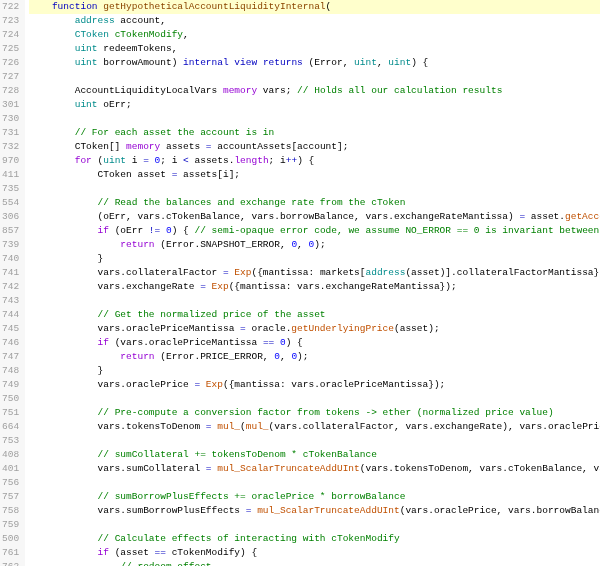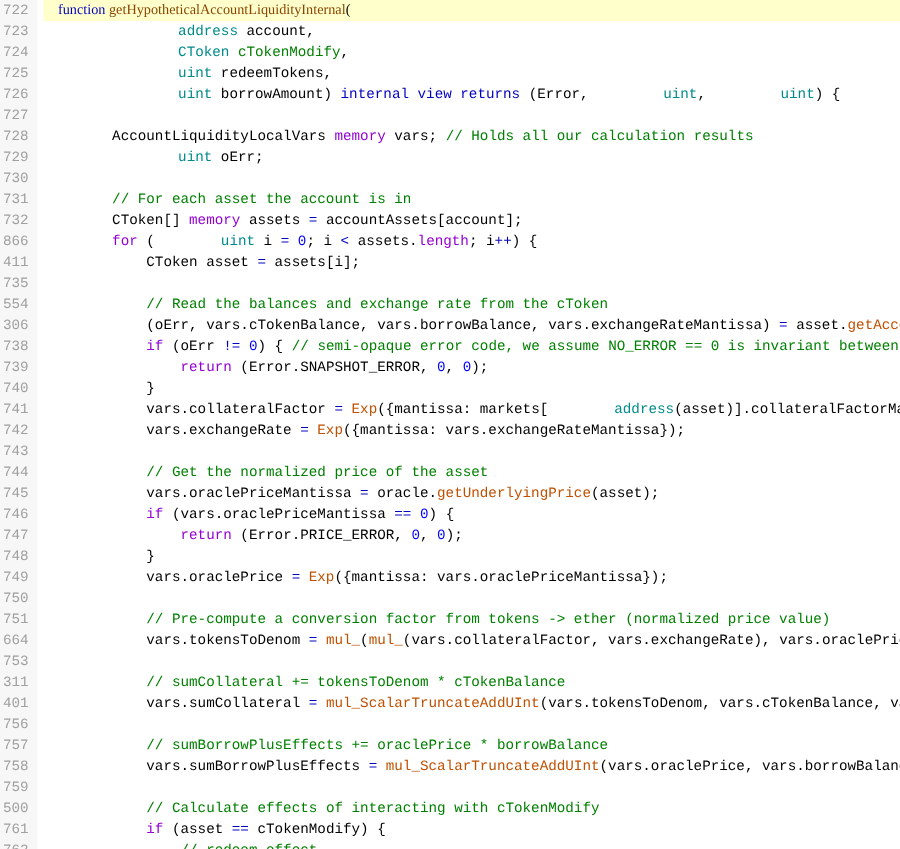--- a/index.html
+++ b/index.html
@@ -1,69 +1,69 @@
 <!DOCTYPE html>
 <html><head>
 <meta charset="utf-8">
 <style>
   html,body{margin:0;padding:0;background:#fff;font-family:"Menlo","Consolas","Courier New",monospace;font-size:9.5px;line-height:14px;}
   .editor{display:flex;width:600px;}
   .gutter{background:#f7f7f7;color:#a0a0a0;text-align:right;padding:0 6px 0 2px;user-select:none;}
   .gutter div{height:14px;}
   .code{flex:1;padding-left:4px;white-space:pre;overflow:hidden;}
   .code .ln{height:14px;}
-  .hl{background:#ffffcc;display:block;width:100%;font-family:Liberation Serif, serif;}
+  .hl{background:#ffffcc;display:block;width:100%;}
   .kw{color:#0000c0;}
   .ctl{color:#9400d3;}
-  .type{color:#008b8b;margin-left:44px;}
+  .type{color:#008b8b;}
   .fn{color:#8b4500;}
   .call{color:#c05000;}
   .str{color:#008000;}
   .num{color:#0000ff;}
   .cmt{color:#008000;}
   .mem{color:#9400d3;}
 </style>
 </head>
 <body>
 
 <div class="editor">
   <div class="gutter" id="gutter">
       <div>722</div>
       <div>723</div>
       <div>724</div>
       <div>725</div>
       <div>726</div>
       <div>727</div>
       <div>728</div>
-      <div>729</div>
+      <div>301</div>
       <div>730</div>
       <div>731</div>
       <div>732</div>
-      <div>866</div>
+      <div>970</div>
       <div>411</div>
       <div>735</div>
       <div>554</div>
       <div>306</div>
-      <div>738</div>
+      <div>857</div>
       <div>739</div>
       <div>740</div>
       <div>741</div>
       <div>742</div>
       <div>743</div>
       <div>744</div>
       <div>745</div>
       <div>746</div>
       <div>747</div>
       <div>748</div>
       <div>749</div>
       <div>750</div>
       <div>751</div>
       <div>664</div>
       <div>753</div>
-      <div>311</div>
+      <div>408</div>
       <div>401</div>
       <div>756</div>
       <div>757</div>
       <div>758</div>
       <div>759</div>
       <div>500</div>
       <div>761</div>
       <div>762</div>
     </div>
   <div class="code" id="code"><div class="ln hl"><span>    </span><span class="kw">function</span><span> </span><span class="fn">getHypotheticalAccountLiquidityInternal</span><span>(</span></div><div class="ln"><span>        </span><span class="type">address</span><span> account,</span></div><div class="ln"><span>        </span><span class="type">CToken</span><span> </span><span class="str">cTokenModify</span><span>,</span></div><div class="ln"><span>        </span><span class="type">uint</span><span> redeemTokens,</span></div><div class="ln"><span>        </span><span class="type">uint</span><span> borrowAmount) </span><span class="kw">internal</span><span> </span><span class="kw">view</span><span> </span><span class="kw">returns</span><span> (Error, </span><span class="type">uint</span><span>, </span><span class="type">uint</span><span>) {</span></div><div class="ln"><span></span></div><div class="ln"><span>        AccountLiquidityLocalVars </span><span class="mem">memory</span><span> vars; </span><span class="cmt">// Holds all our calculation results</span></div><div class="ln"><span>        </span><span class="type">uint</span><span> oErr;</span></div><div class="ln"><span></span></div><div class="ln"><span>        </span><span class="cmt">// For each asset the account is in</span></div><div class="ln"><span>        CToken[] </span><span class="mem">memory</span><span> assets </span><span class="kw">=</span><span> accountAssets[account];</span></div><div class="ln"><span>        </span><span class="ctl">for</span><span> (</span><span class="type">uint</span><span> i </span><span class="kw">=</span><span> </span><span class="num">0</span><span>; i </span><span class="kw">&lt;</span><span> assets.</span><span class="mem">length</span><span>; i</span><span class="kw">++</span><span>) {</span></div><div class="ln"><span>            CToken asset </span><span class="kw">=</span><span> assets[i];</span></div><div class="ln"><span></span></div><div class="ln"><span>            </span><span class="cmt">// Read the balances and exchange rate from the cToken</span></div><div class="ln"><span>            (oErr, vars.cTokenBalance, vars.borrowBalance, vars.exchangeRateMantissa) </span><span class="kw">=</span><span> asset.</span><span class="call">getAccou</span></div><div class="ln"><span>            </span><span class="ctl">if</span><span> (oErr </span><span class="kw">!=</span><span> </span><span class="num">0</span><span>) { </span><span class="cmt">// semi-opaque error code, we assume NO_ERROR == 0 is invariant between up</span></div><div class="ln"><span>                </span><span class="ctl">return</span><span> (Error.SNAPSHOT_ERROR, </span><span class="num">0</span><span>, </span><span class="num">0</span><span>);</span></div><div class="ln"><span>            }</span></div><div class="ln"><span>            vars.collateralFactor </span><span class="kw">=</span><span> </span><span class="call">Exp</span><span>({mantissa: markets[</span><span class="type">address</span><span>(asset)].collateralFactorMantissa});</span></div><div class="ln"><span>            vars.exchangeRate </span><span class="kw">=</span><span> </span><span class="call">Exp</span><span>({mantissa: vars.exchangeRateMantissa});</span></div><div class="ln"><span></span></div><div class="ln"><span>            </span><span class="cmt">// Get the normalized price of the asset</span></div><div class="ln"><span>            vars.oraclePriceMantissa </span><span class="kw">=</span><span> oracle.</span><span class="call">getUnderlyingPrice</span><span>(asset);</span></div><div class="ln"><span>            </span><span class="ctl">if</span><span> (vars.oraclePriceMantissa </span><span class="kw">==</span><span> </span><span class="num">0</span><span>) {</span></div><div class="ln"><span>                </span><span class="ctl">return</span><span> (Error.PRICE_ERROR, </span><span class="num">0</span><span>, </span><span class="num">0</span><span>);</span></div><div class="ln"><span>            }</span></div><div class="ln"><span>            vars.oraclePrice </span><span class="kw">=</span><span> </span><span class="call">Exp</span><span>({mantissa: vars.oraclePriceMantissa});</span></div><div class="ln"><span></span></div><div class="ln"><span>            </span><span class="cmt">// Pre-compute a conversion factor from tokens -&gt; ether (normalized price value)</span></div><div class="ln"><span>            vars.tokensToDenom </span><span class="kw">=</span><span> </span><span class="call">mul_</span><span>(</span><span class="call">mul_</span><span>(vars.collateralFactor, vars.exchangeRate), vars.oraclePrice</span></div><div class="ln"><span></span></div><div class="ln"><span>            </span><span class="cmt">// sumCollateral += tokensToDenom * cTokenBalance</span></div><div class="ln"><span>            vars.sumCollateral </span><span class="kw">=</span><span> </span><span class="call">mul_ScalarTruncateAddUInt</span><span>(vars.tokensToDenom, vars.cTokenBalance, var</span></div><div class="ln"><span></span></div><div class="ln"><span>            </span><span class="cmt">// sumBorrowPlusEffects += oraclePrice * borrowBalance</span></div><div class="ln"><span>            vars.sumBorrowPlusEffects </span><span class="kw">=</span><span> </span><span class="call">mul_ScalarTruncateAddUInt</span><span>(vars.oraclePrice, vars.borrowBalance</span></div><div class="ln"><span></span></div><div class="ln"><span>            </span><span class="cmt">// Calculate effects of interacting with cTokenModify</span></div><div class="ln"><span>            </span><span class="ctl">if</span><span> (asset </span><span class="kw">==</span><span> cTokenModify) {</span></div><div class="ln"><span>                </span><span class="cmt">// redeem effect</span></div></div>

